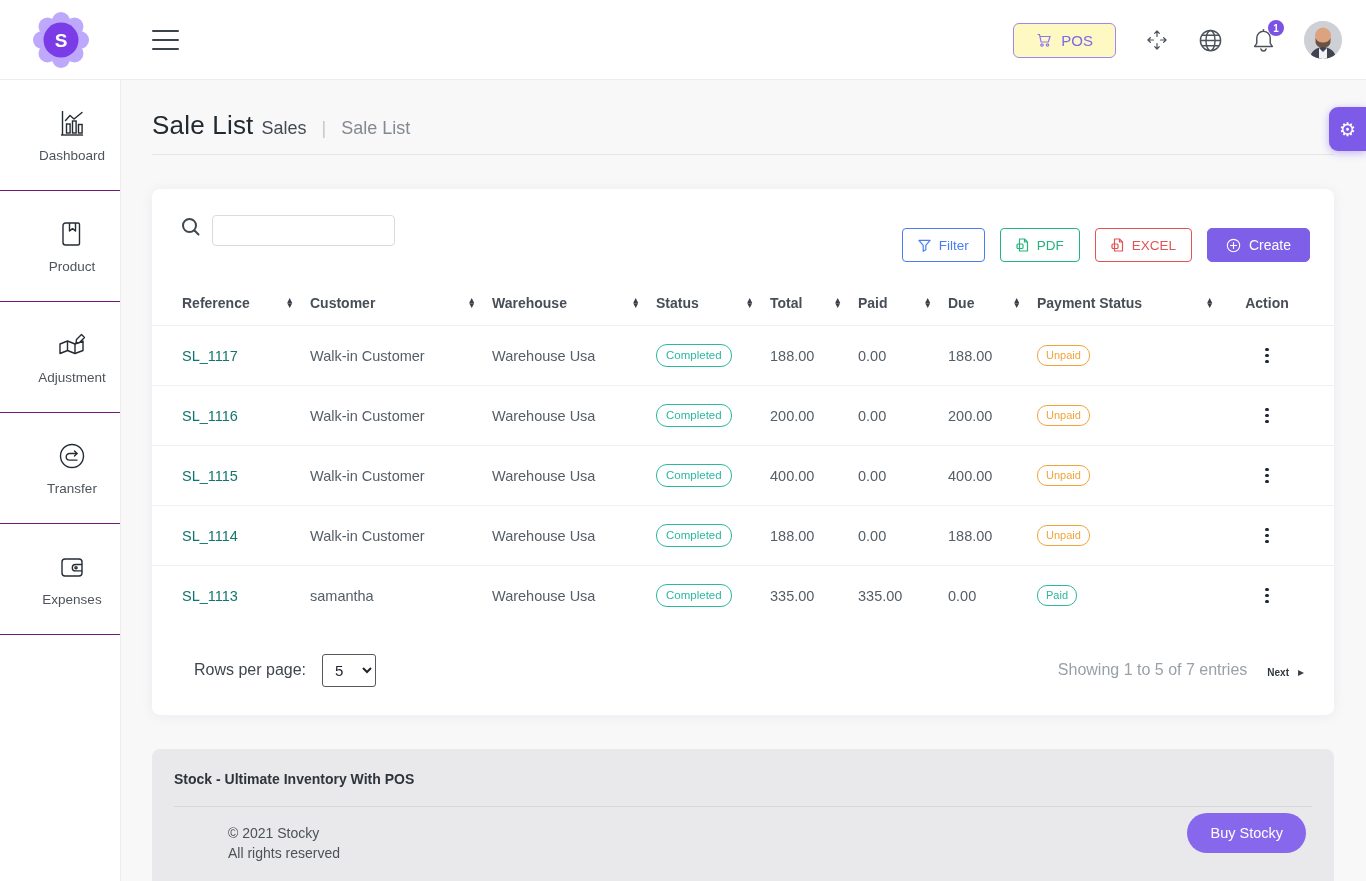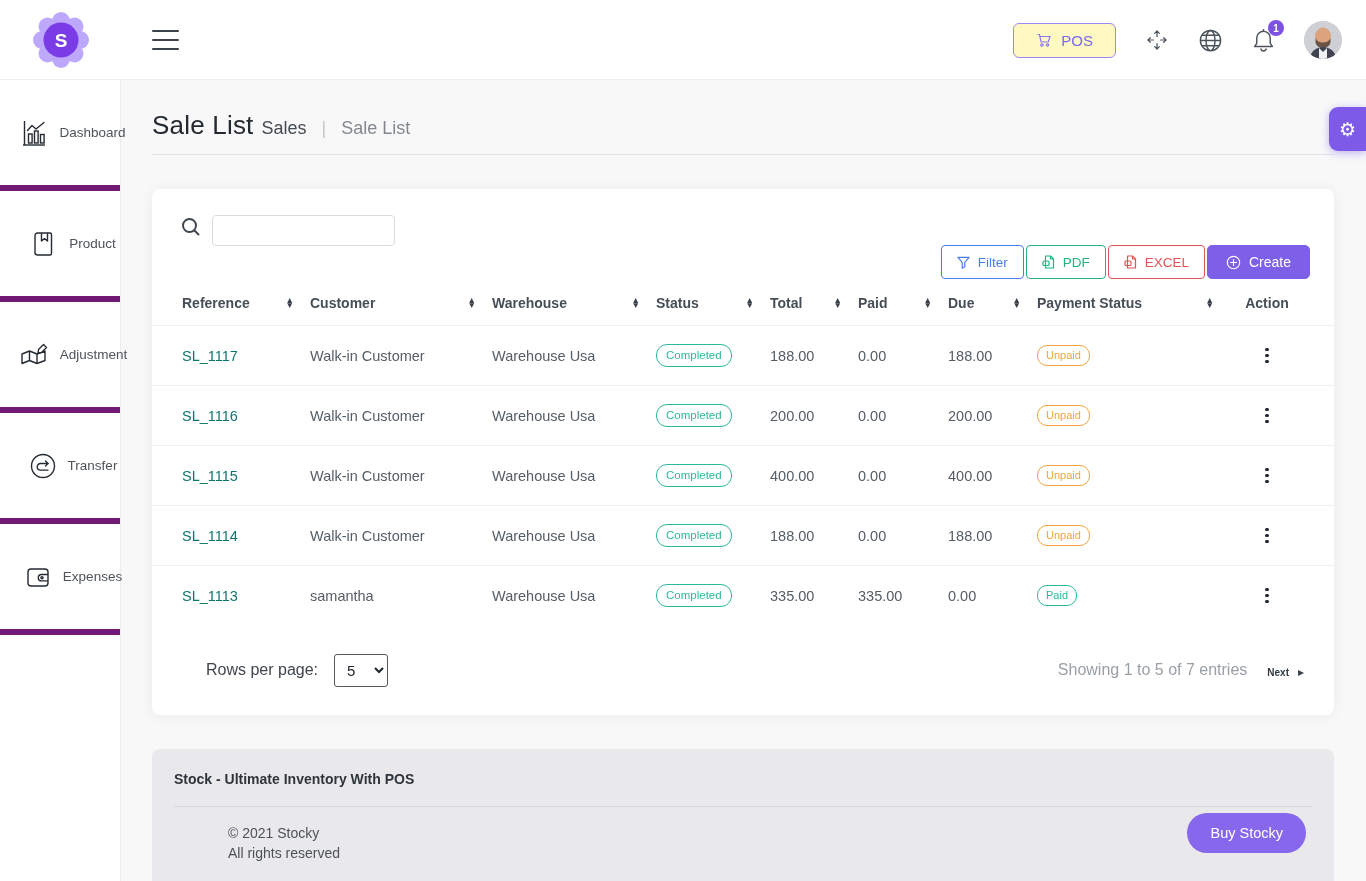--- a/index.html
+++ b/index.html
@@ -34,22 +34,22 @@
     font-size:10px; display:flex; align-items:center; justify-content:center; font-weight:bold;
   }
   .avatar { width:38px; height:38px; border-radius:50%; overflow:hidden; background:#d6d6da; cursor:pointer; }
 
   
   .sidebar {
     position:absolute; left:0; top:80px; width:121px; height:801px;
     background:#ffffff; border-right:1px solid #ececee; z-index:3;
   }
   .side-item {
-    height:111px; display:flex; flex-direction:row; align-items:center; justify-content:center;
-    gap:9px; border-bottom:6px solid #701a75; cursor:pointer; background:#fff;padding-left:24px;
+    height:111px; display:flex; flex-direction:column; align-items:center; justify-content:center;
+    gap:9px; border-bottom:1px solid #701a75; cursor:pointer; background:#fff;padding-left:24px;
   }
   .side-item .slabel { font-size:13.5px; color:#4e545b; }
   .sicon { display:flex; align-items:center; justify-content:center; }
 
   
   .settings-fab {
     position:absolute; right:0; top:107px; width:37px; height:44px;
     background:#7d5be8; border:none; border-radius:9px 0 0 9px; cursor:pointer;
     display:flex; align-items:center; justify-content:center; z-index:6;
     box-shadow:0 2px 8px rgba(125,91,232,.45);
@@ -73,21 +73,21 @@
   .card {
     margin-top:34px; height:526px; background:#ffffff; border-radius:8px;
     box-shadow:0 1px 14px rgba(40,40,60,.06); position:relative;
   }
   .search-icon { position:absolute; left:28px; top:27px; }
   .search-input {
     position:absolute; left:60px; top:26px; width:183px; height:31px;
     border:1px solid #d8dce1; border-radius:4px; padding:0 10px;
     font-family:inherit; font-size:14px; color:#3b424a; outline:none; background:#fff;
   }
-  .actions { position:absolute; right:24px; top:56px; display:flex; gap:2px;margin-left:10px; }
+  .actions { position:absolute; right:24px; top:39px; display:flex; gap:15px;margin-left:10px; }
   .btn { display:flex; align-items:center; gap:8px; font-family:inherit; font-size:13.5px;
     border-radius:4px; padding:7px 15px; background:#fff; cursor:pointer; }
   .btn-filter { border:1px solid #4a7df0; color:#4a7df0; }
   .btn-pdf    { border:1px solid #25b47d; color:#25b47d; }
   .btn-excel  { border:1px solid #e25353; color:#e25353; }
   .btn-create { border:1px solid #7d5fe8; background:#7d5fe8; color:#fff; padding:8px 18px; border-radius:5px; font-size:14px; }
 
   
   .table { position:absolute; top:92px; left:0; right:0; }
   .tr, .thead {
@@ -108,21 +108,21 @@
   }
   .badge.status { border:1px solid #2bb89c; color:#2bb89c; }
   .badge.pay[data-status="Unpaid"] { border:1px solid #f0a53c; color:#f0a53c; font-size:11px; border-radius:10px; padding:2.5px 8px; }
   .badge.pay[data-status="Paid"]   { border:1px solid #2bb89c; color:#2bb89c; font-size:11px; border-radius:10px; padding:2.5px 8px; }
   .td.action { display:flex; justify-content:center; }
   .dots { display:flex; flex-direction:column; gap:2.6px; cursor:pointer; padding:4px 8px; }
   .dots i { width:3.6px; height:3.6px; border-radius:50%; background:#1f2633; }
 
   
   .card-foot {
-    position:absolute; left:16px; right:0; bottom:0; height:90px;
+    position:absolute; left:4px; right:0; bottom:0; height:90px;
     display:flex; align-items:center; padding:0 30px 0 38px;
   }
   .rpp-label { font-size:16px; color:#3f464e; }
   .rpp-select {
     margin-left:16px; width:54px; height:33px; font-family:inherit; font-size:15px;
     color:#20262d; border:1px solid #55595e; border-radius:3px; background:#fff; padding-left:8px; cursor:pointer;
   }
   .foot-right { margin-left:auto; display:flex; align-items:flex-end; gap:20px; }
   .showing { font-size:16px; color:#9aa0a8; }
   .next-btn { display:flex; align-items:center; gap:9px; background:none; border:none; cursor:pointer; font-family:inherit; }

